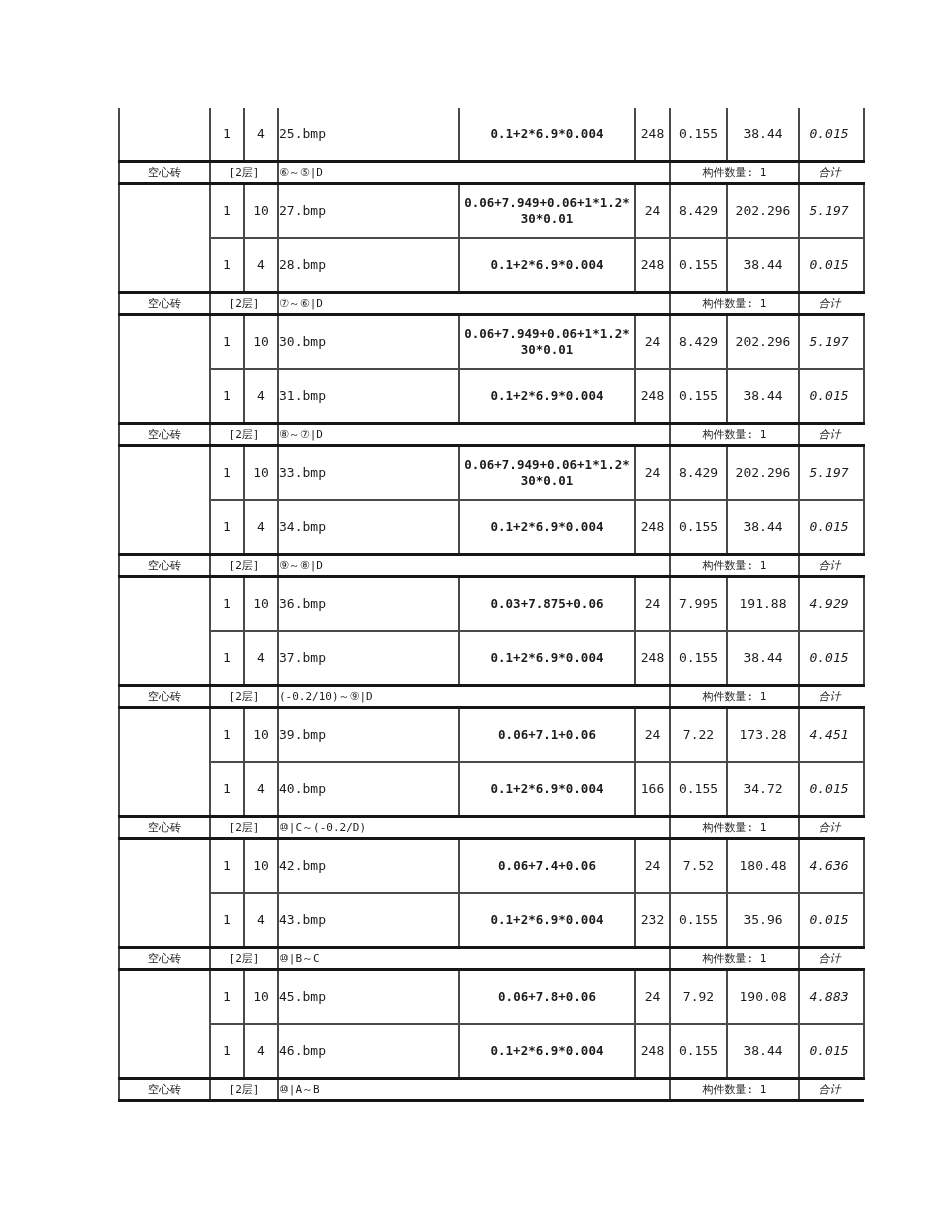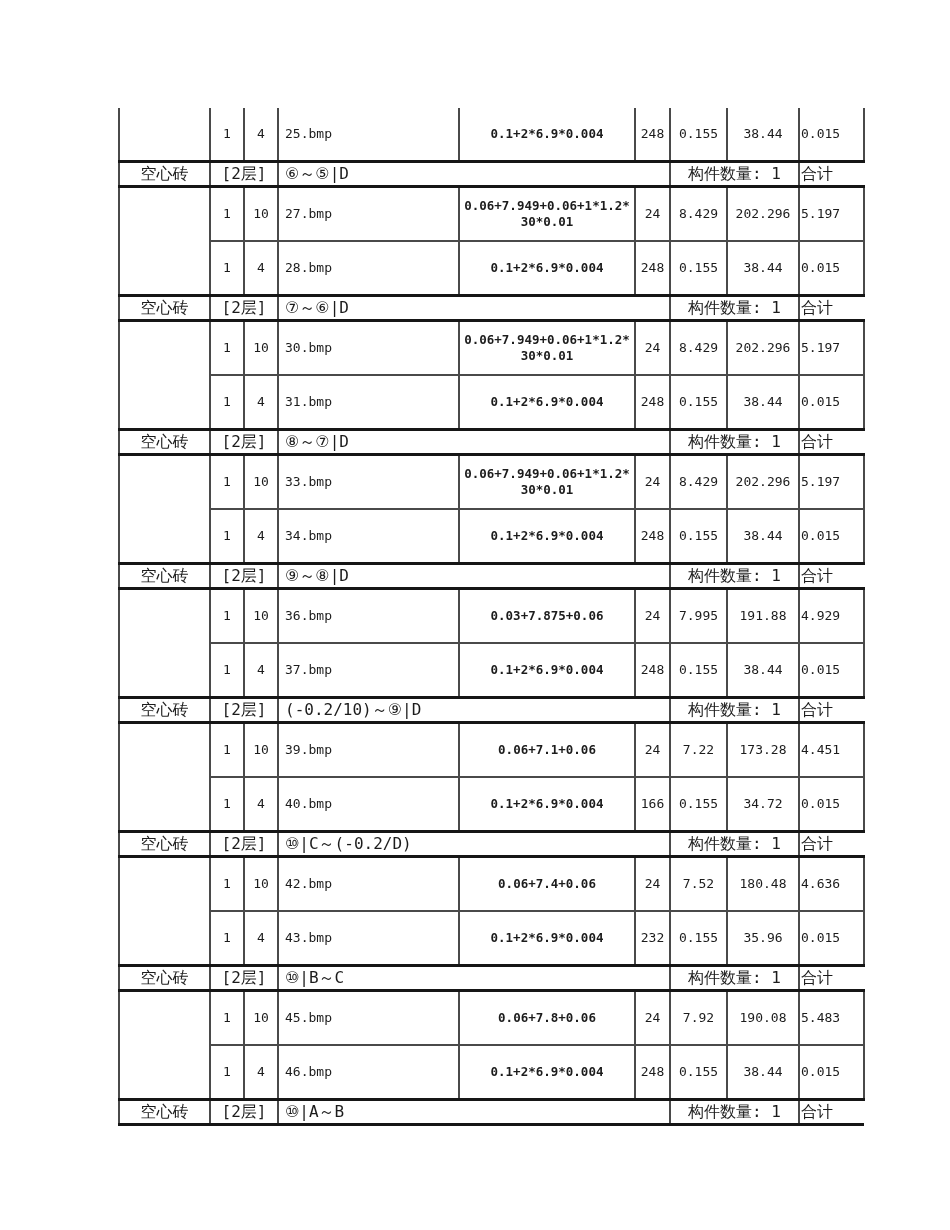--- a/index.html
+++ b/index.html
@@ -6,25 +6,25 @@
   body{width:950px;height:1230px;position:relative;overflow:hidden;
        font-family:"DejaVu Sans Mono","DejaVu Sans","Liberation Sans",monospace;
        color:#1c1c1c;}
   #sheet{position:absolute;left:118px;top:108px;}
   table{border-collapse:collapse;table-layout:fixed;width:745px;
         border-left:2px solid #2a2a2a;}
   td{border:2px solid #4a4a4a;font-size:13px;line-height:1.25;
      overflow:hidden;white-space:nowrap;}
   tr.dr td{height:50px;}
   tr.sh td{height:17px;border-top:3px solid #161616;border-bottom:3px solid #161616;
-           font-size:16px;}
+           font-size:11px;}
   tr.partial td{border-top:none;}
   .c{text-align:center;}
-  .l{text-align:left;padding-left:6px;}
-  .r{text-align:left;padding-right:6px;}
+  .l{text-align:left;padding-left:0;}
+  .r{text-align:center;padding-right:6px;font-style:italic;}
   .f{font-size:12.5px;white-space:normal;word-break:break-all;
      padding:0 3px;text-align:center;font-weight:bold;}
   .blank{background:#ffffff;}
   .oh{border-right:none;position:relative;}
   .oh:after{content:"";position:absolute;left:100%;top:-3px;height:17px;width:12px;
             border-top:3px solid #161616;border-bottom:3px solid #161616;}
 </style>
 </head>
 <body>
 
@@ -238,21 +238,21 @@
 </tr>
 <tr class="dr">
   <td class="blank" rowspan="2"></td>
   <td class="c">1</td>
   <td class="c">10</td>
   <td class="l">45.bmp</td>
   <td class="f">0.06+7.8+0.06</td>
   <td class="c">24</td>
   <td class="c">7.92</td>
   <td class="c">190.08</td>
-  <td class="r">5.483</td>
+  <td class="r">4.883</td>
 </tr>
 <tr class="dr">
   <td class="c">1</td>
   <td class="c">4</td>
   <td class="l">46.bmp</td>
   <td class="f">0.1+2*6.9*0.004</td>
   <td class="c">248</td>
   <td class="c">0.155</td>
   <td class="c">38.44</td>
   <td class="r">0.015</td>

